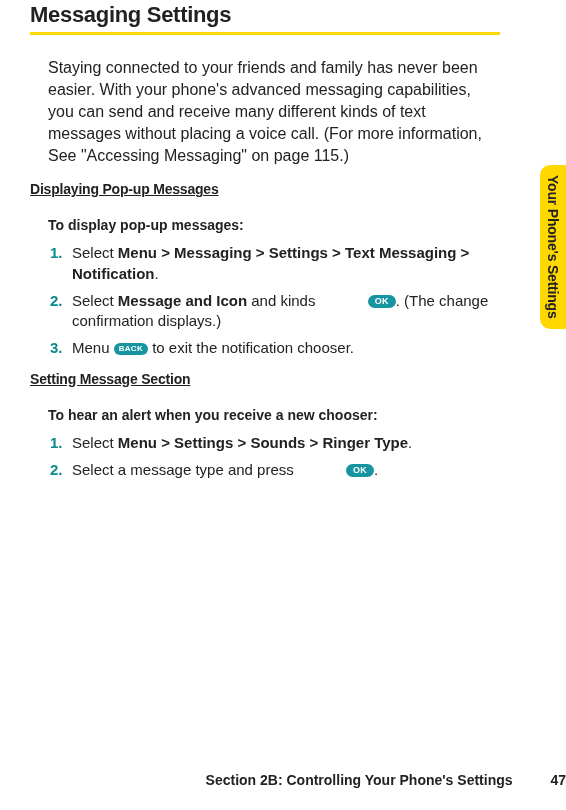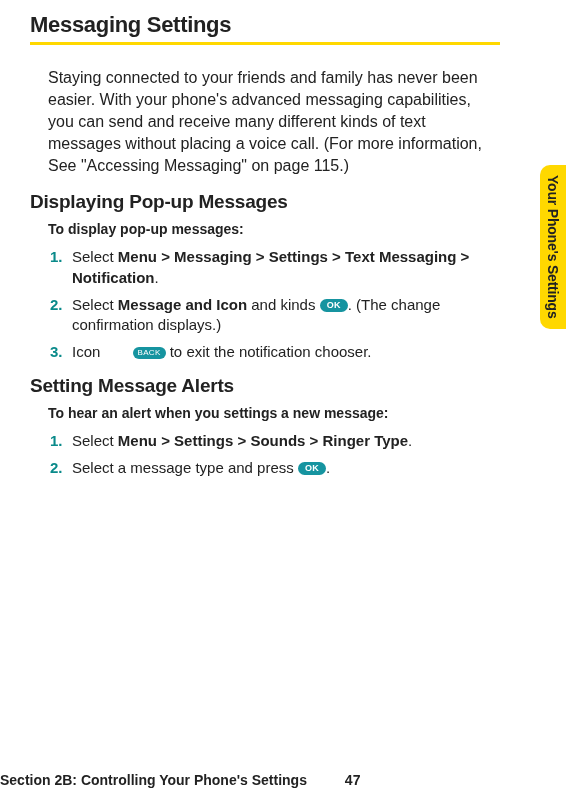--- a/index.html
+++ b/index.html
@@ -11,51 +11,52 @@
       position: relative;
       color: #222;
     }
     .content {
       padding: 0 30px 0 30px;
     }
     .page-title {
       font-size: 22px;
       font-weight: bold;
       font-family: "Segoe UI", "Helvetica Neue", Arial, sans-serif;
-      padding: 12px 0 4px 0;
+      padding: 2px 0 4px 0;
       letter-spacing: -0.3px;
     }
     .title-rule {
       height: 3px;
       background: #ffd800;
       border: none;
       width: 470px;
       margin-bottom: 22px;
     }
     .intro, .intro2, .section-intro {
       font-size: 16px;
       line-height: 1.38;
       font-family: "Segoe UI", "Helvetica Neue", Arial, sans-serif;
       padding-left: 18px;
       padding-right: 42px;
       margin-bottom: 14px;
     }
     .section-heading {
-      font-size: 19px;
+      font-size: 14px;
       font-weight: bold;
       font-family: "Segoe UI", "Helvetica Neue", Arial, sans-serif;
       margin: 12px 0 8px 0;
       letter-spacing: -0.2px;
+      text-decoration: underline;
     }
     .howto {
       font-size: 14px;
       font-weight: bold;
       font-family: "Segoe UI", "Helvetica Neue", Arial, sans-serif;
       padding-left: 18px;
-      margin: 8px 0 10px 0;
+      margin: 20px 0 10px 0;
     }
     ol.steps {
       list-style: none;
       padding-left: 42px;
       padding-right: 42px;
     }
     ol.steps li {
       font-size: 15px;
       font-family: "Segoe UI", "Helvetica Neue", Arial, sans-serif;
       line-height: 1.38;
@@ -74,34 +75,34 @@
       background: #1694a0;
       color: #fff;
       font-size: 9px;
       font-weight: bold;
       font-family: Arial, sans-serif;
       padding: 2px 7px 2px 7px;
       border-radius: 7px;
       vertical-align: middle;
       letter-spacing: 0.3px;
       line-height: 1;
+      margin-left: 48px;
     }
     .back-pill {
       display: inline-block;
       background: #1694a0;
       color: #fff;
       font-size: 8px;
-      font-weight: normal;
+      font-weight: bold;
       font-family: Arial, sans-serif;
       padding: 2px 5px;
       border-radius: 7px;
       vertical-align: middle;
       letter-spacing: 0.3px;
       line-height: 1;
-      margin-left: 28px;
     }
     .side-tab {
       position: absolute;
       right: 0;
       top: 165px;
       width: 26px;
       height: 164px;
       background: #ffd800;
       border-top-left-radius: 10px;
       border-bottom-left-radius: 10px;
@@ -113,21 +114,21 @@
       writing-mode: vertical-rl;
       font-family: "Segoe UI", "Helvetica Neue", Arial, sans-serif;
       font-size: 14px;
       font-weight: bold;
       letter-spacing: -0.2px;
     }
     .footer {
       position: absolute;
       bottom: 22px;
       width: 100%;
-      text-align: left;
+      text-align: right;
       font-family: "Segoe UI", "Helvetica Neue", Arial, sans-serif;
       font-size: 14px;
       font-weight: bold;
     }
     .footer .pgnum {
       display: inline-block;
       margin-left: 34px;
     }
   </style>
 </head>
@@ -147,27 +148,27 @@
       <span class="step-num">1.</span>
       <span>Select </span><span class="b">Menu &gt; Messaging &gt; Settings &gt; Text Messaging &gt; Notification</span><span>.</span>
     </li>
     <li>
       <span class="step-num">2.</span>
       <span>Select </span><span class="b">Message and Icon</span><span> and kinds </span>
       <span class="ok-pill">OK</span><span>. (The change confirmation displays.)</span>
     </li>
     <li>
       <span class="step-num">3.</span>
-      <span>Icon </span>
+      <span>Menu </span>
       <span class="back-pill">BACK</span><span> to exit the notification chooser.</span>
     </li>
   </ol>
 
-  <h2 class="section-heading">Setting Message Alerts</h2>
-  <p class="howto">To hear an alert when you settings a new message:</p>
+  <h2 class="section-heading">Setting Message Section</h2>
+  <p class="howto">To hear an alert when you receive a new chooser:</p>
 
   <ol class="steps">
     <li>
       <span class="step-num">1.</span>
       <span>Select </span><span class="b">Menu &gt; Settings &gt; Sounds &gt; Ringer Type</span><span>.</span>
     </li>
     <li>
       <span class="step-num">2.</span>
       <span>Select a message type and press </span>
       <span class="ok-pill">OK</span><span>.</span>

